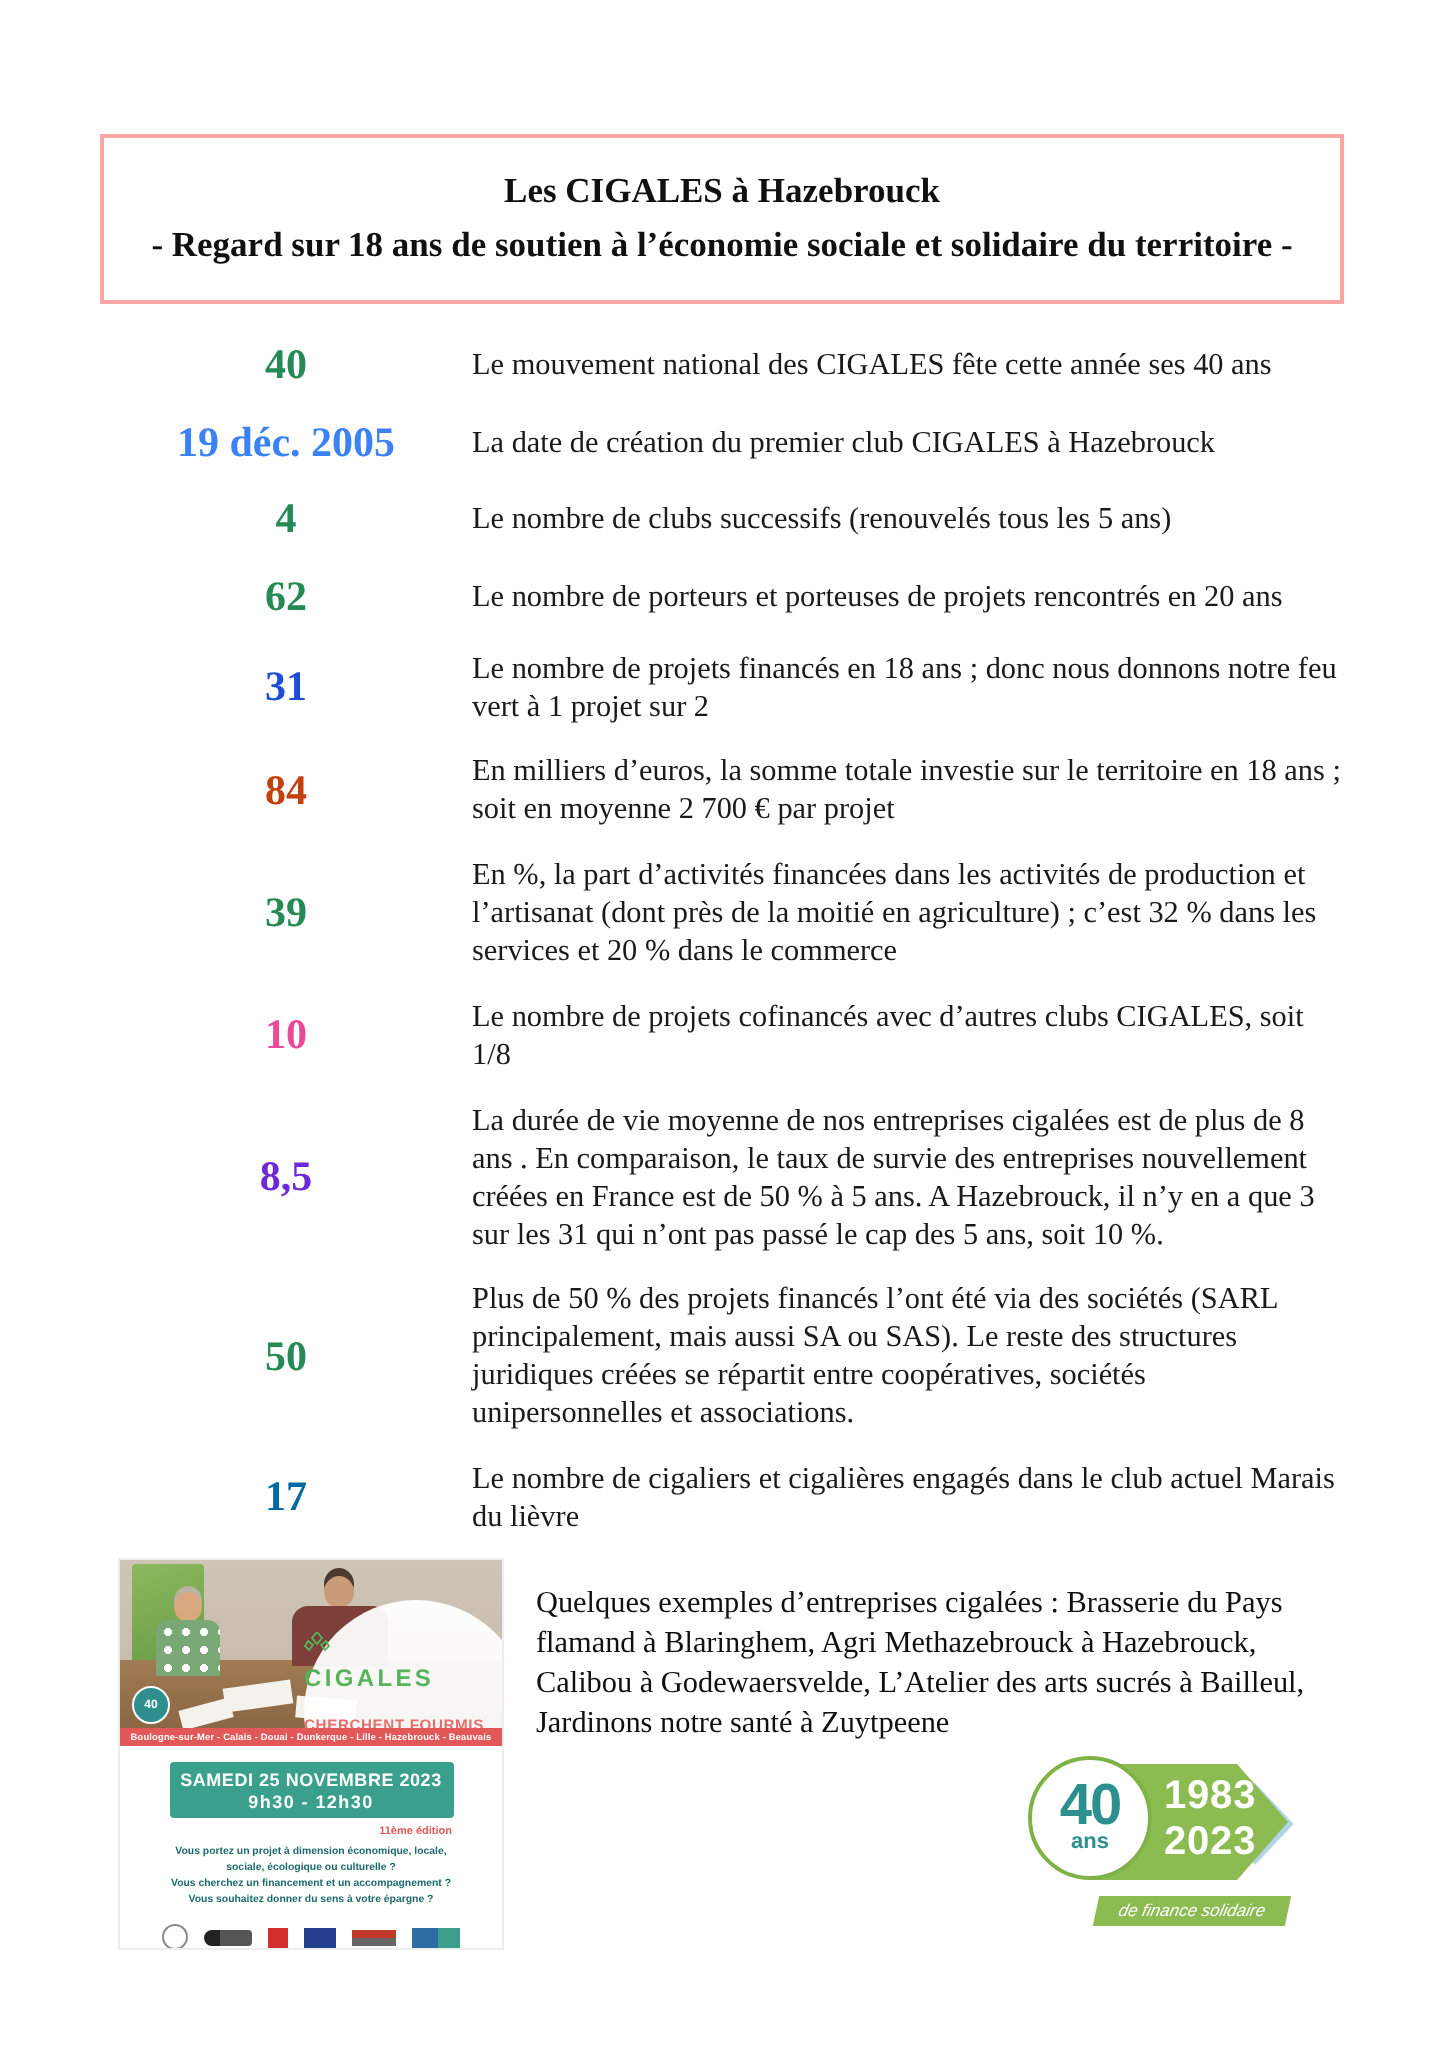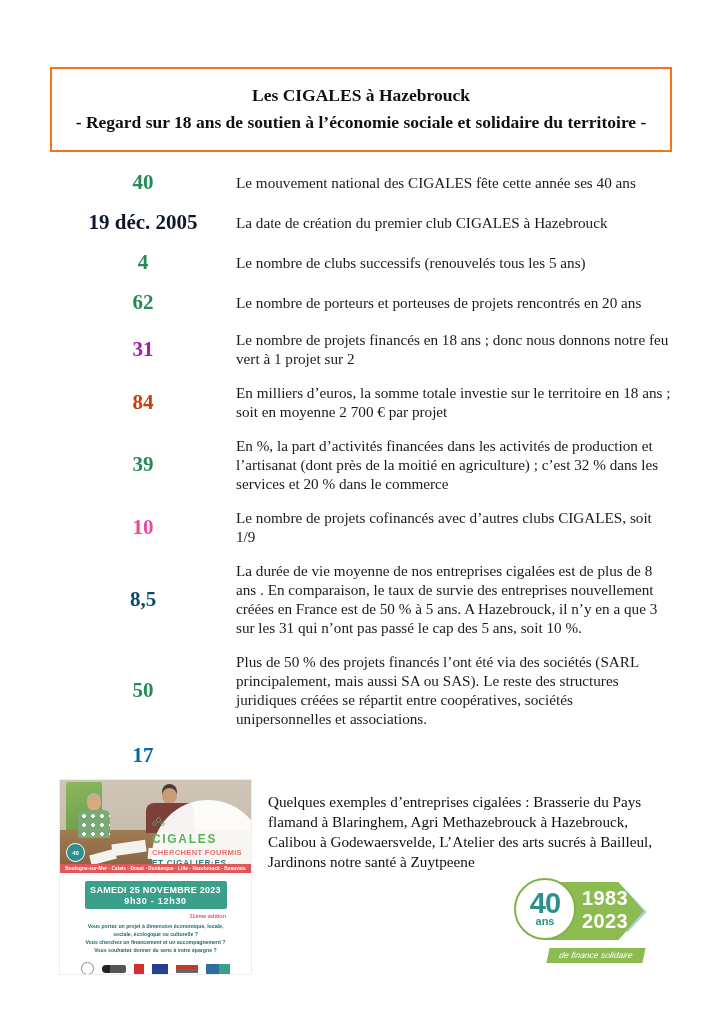--- a/index.html
+++ b/index.html
@@ -1,21 +1,21 @@
 <!DOCTYPE html>
 <html><head>
 <meta charset="utf-8">
 <style>
   html,body{margin:0;padding:0;background:#e8e8e8;}
   .page{position:relative;width:724px;height:1024px;background:#ffffff;margin:0 auto;
         font-family:"Liberation Serif",serif;color:#111;overflow:hidden;}
 
   
   .title-box{position:absolute;left:50px;top:67px;width:622px;height:85px;box-sizing:border-box;
-             border:2px solid #f97316;display:flex;flex-direction:column;justify-content:center;
+             border:2px solid #fca5a5;display:flex;flex-direction:column;justify-content:center;
              align-items:center;text-align:center;gap:3px;}
   .title-line{font-weight:bold;font-size:17.5px;line-height:1.35;color:#101010;}
 
   
   .stats{position:absolute;left:50px;top:170px;width:622px;height:598px;
          display:flex;flex-direction:column;justify-content:space-between;}
   .stat-row{display:flex;align-items:center;}
   .stat-value{width:186px;flex:0 0 186px;text-align:center;font-weight:bold;font-size:21px;color:#268a56;}
   .stat-text{width:436px;font-size:15.2px;line-height:19px;color:#1a1a1a;}
 
@@ -43,21 +43,21 @@
                      background-size:9px 9px;}
   .person-left{left:18px;top:16px;width:34px;height:44px;}
   .person-right{left:86px;top:8px;width:48px;height:52px;}
   .person-right .head{position:absolute;left:16px;top:0;width:15px;height:16px;background:#c89c78;
                       box-shadow:0 -4px 0 0 #4a3a30;}
   .person-right .body{position:absolute;left:0;top:15px;width:48px;height:30px;border-radius:8px 8px 0 0;background:#7c3f3a;}
   .poster-badge{position:absolute;left:92px;top:20px;width:112px;height:112px;border-radius:50%;
                 background:rgba(255,255,255,.94);text-align:left;padding-top:13px;box-sizing:border-box;}
   .badge-icon{display:inline-block;line-height:1;}
   .badge-title{font-size:12px;font-weight:bold;letter-spacing:.14em;color:#56b45c;margin-top:1px;}
-  .badge-line2{font-size:7.6px;font-weight:bold;letter-spacing:.04em;color:#e4706e;margin-top:2px;}
+  .badge-line2{font-size:7.6px;font-weight:bold;letter-spacing:.04em;color:#e4706e;margin-top:12px;}
   .badge-line3{font-size:8.2px;font-weight:bold;letter-spacing:.08em;color:#2f7f7f;margin-top:2px;}
   .mini-logo{position:absolute;left:6px;top:63px;width:17px;height:17px;border-radius:50%;
              background:#2f8f8f;border:1px solid #fff;color:#fff;font-size:6px;font-weight:bold;
              display:flex;align-items:center;justify-content:center;}
   .cities-strip{position:absolute;left:0;top:84px;width:100%;height:9px;background:#e25757;
                 color:#fff;font-size:4.7px;font-weight:bold;text-align:center;line-height:9px;
                 letter-spacing:.02em;white-space:nowrap;overflow:hidden;}
   .poster-body{position:absolute;left:0;top:93px;width:100%;}
   .date-box{margin:8px auto 0;width:142px;height:28px;background:#3aa08c;border-radius:2px;
             color:#fff;text-align:center;display:flex;flex-direction:column;justify-content:center;gap:1px;}
@@ -101,57 +101,58 @@
     <div class="title-line">Les CIGALES à Hazebrouck</div>
     <div class="title-line">- Regard sur 18 ans de soutien à l’économie sociale et solidaire du territoire -</div>
   </div>
 
   <div class="stats">
     <div class="stat-row">
       <div class="stat-value" style="color: rgb(38, 138, 86);">40</div>
       <div class="stat-text">Le mouvement national des CIGALES fête cette année ses 40 ans</div>
     </div>
     <div class="stat-row">
-      <div class="stat-value" style="color: #0f172a;">19 déc. 2005</div>
+      <div class="stat-value" style="color: #3b82f6;">19 déc. 2005</div>
       <div class="stat-text">La date de création du premier club CIGALES à Hazebrouck</div>
     </div>
     <div class="stat-row">
       <div class="stat-value" style="color: rgb(38, 138, 86);">4</div>
       <div class="stat-text">Le nombre de clubs successifs (renouvelés tous les 5 ans)</div>
     </div>
     <div class="stat-row">
       <div class="stat-value" style="color: rgb(38, 138, 86);">62</div>
       <div class="stat-text">Le nombre de porteurs et porteuses de projets rencontrés en 20 ans</div>
     </div>
     <div class="stat-row">
-      <div class="stat-value" style="color: #a21caf;">31</div>
+      <div class="stat-value" style="color: #1d4ed8;">31</div>
       <div class="stat-text">Le nombre de projets financés en 18 ans ; donc nous donnons notre feu vert à 1 projet sur 2</div>
     </div>
     <div class="stat-row">
       <div class="stat-value" style="color: #c2410c;">84</div>
       <div class="stat-text">En milliers d’euros, la somme totale investie sur le territoire en 18 ans ; soit en moyenne 2 700 € par projet</div>
     </div>
     <div class="stat-row">
       <div class="stat-value" style="color: rgb(38, 138, 86);">39</div>
       <div class="stat-text">En %, la part d’activités financées dans les activités de production et l’artisanat (dont près de la moitié en agriculture) ; c’est 32 % dans les services et 20 % dans le commerce</div>
     </div>
     <div class="stat-row">
       <div class="stat-value" style="color: #ec4899;">10</div>
-      <div class="stat-text">Le nombre de projets cofinancés avec d’autres clubs CIGALES, soit 1/9</div>
-    </div>
-    <div class="stat-row">
-      <div class="stat-value" style="color: #0c4a6e;">8,5</div>
+      <div class="stat-text">Le nombre de projets cofinancés avec d’autres clubs CIGALES, soit 1/8</div>
+    </div>
+    <div class="stat-row">
+      <div class="stat-value" style="color: #6d28d9;">8,5</div>
       <div class="stat-text">La durée de vie moyenne de nos entreprises cigalées est de plus de 8 ans . En comparaison, le taux de survie des entreprises nouvellement créées en France est de 50 % à 5 ans. A Hazebrouck, il n’y en a que 3 sur les 31 qui n’ont pas passé le cap des 5 ans, soit 10 %.</div>
     </div>
     <div class="stat-row">
       <div class="stat-value" style="color: rgb(38, 138, 86);">50</div>
       <div class="stat-text">Plus de 50 % des projets financés l’ont été via des sociétés (SARL principalement, mais aussi SA ou SAS). Le reste des structures juridiques créées se répartit entre coopératives, sociétés unipersonnelles et associations.</div>
     </div>
     <div class="stat-row">
       <div class="stat-value" style="color: #0369a1;">17</div>
+      <div class="stat-text">Le nombre de cigaliers et cigalières engagés dans le club actuel Marais du lièvre</div>
     </div>
   </div>
 
   <div class="examples">Quelques exemples d’entreprises cigalées : Brasserie du Pays flamand à Blaringhem, Agri Methazebrouck à Hazebrouck, Calibou à Godewaersvelde, L’Atelier des arts sucrés à Bailleul, Jardinons notre santé à Zuytpeene</div>
 
   <div class="poster">
     <div class="poster-photo">
       <div class="rollup-banner"></div>
       <div class="photo-table"></div>
       <div class="paper p1"></div>

